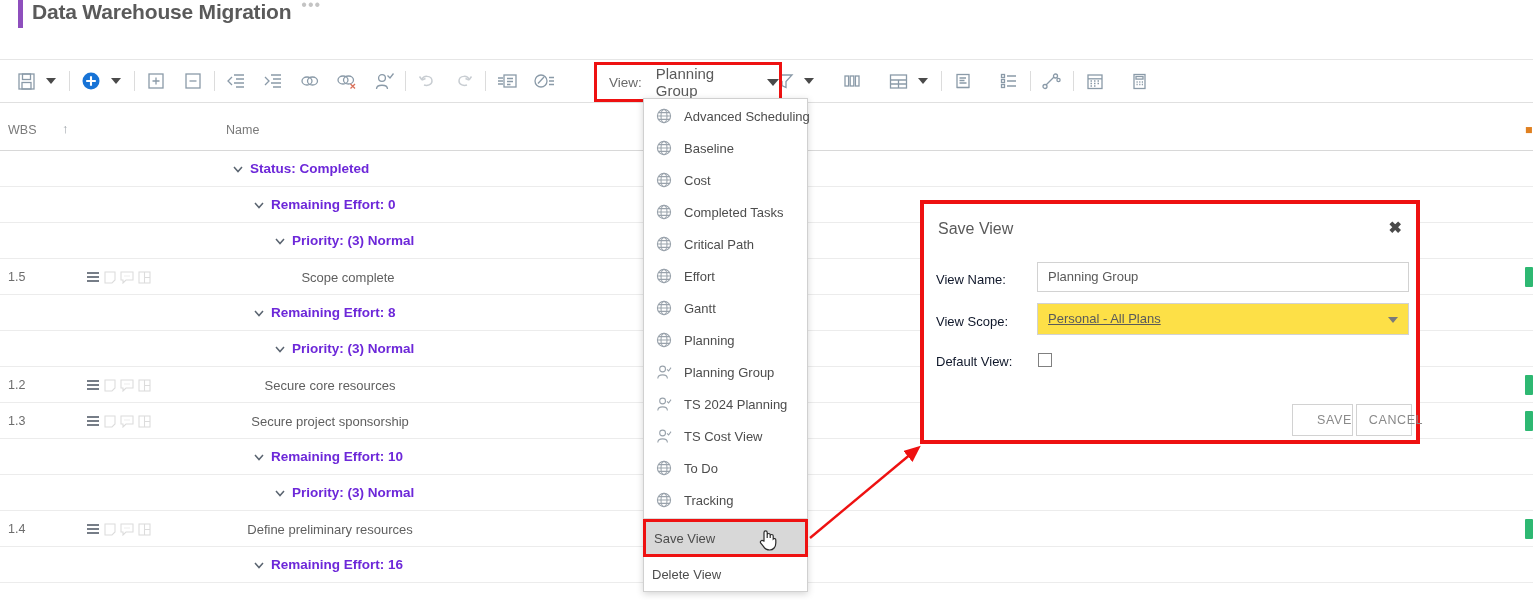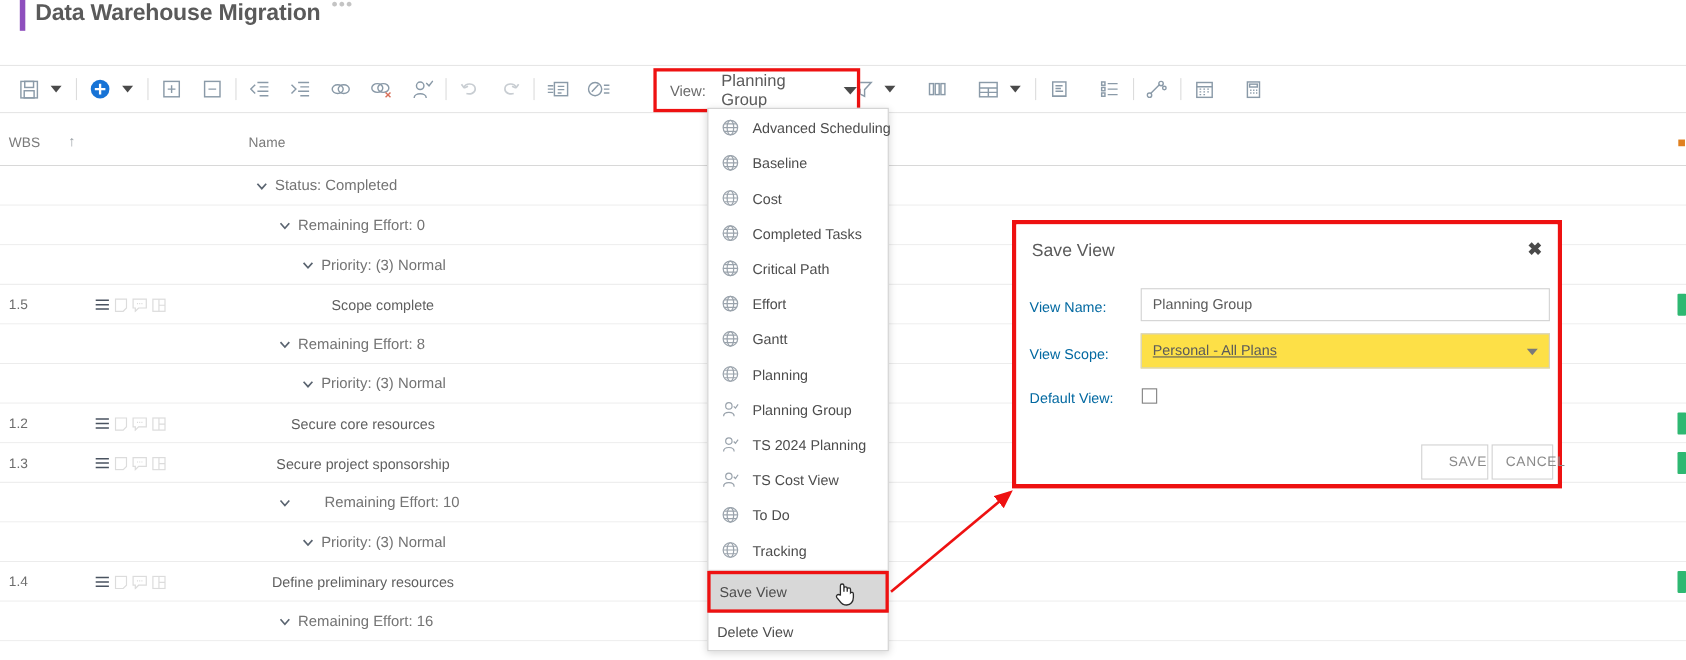--- a/index.html
+++ b/index.html
@@ -133,21 +133,21 @@
     border-bottom: 1px solid #ececec;
     background: #ffffff;
   }
   .row-group .chev {
     position: absolute; top: 12px;
     width: 12px; height: 12px;
   }
   .chev svg { width: 12px; height: 12px; }
   .grp-label {
     position: absolute; top: 10px;
-    font-size: 13.5px; font-weight: normal; color: #737373;
+    font-size: 13.5px; font-weight: bold; color: #6d28d9;
     white-space: nowrap;
   }
   .cell-wbs {
     position: absolute; left: 8px; top: 11px;
     font-size: 12.5px; color: #6d6d6d;
   }
   .icon-cluster {
     position: absolute; left: 86px; top: 11px;
     display: flex; align-items: center; gap: 4px;
   }
@@ -225,21 +225,21 @@
     font-size: 16px; color: #5a5a5a;
   }
   .dlg-close {
     position: absolute; right: 14px; top: 17px;
     font-size: 16px; color: #4a4a4a;
     font-weight: bold; line-height: 14px;
     cursor: pointer;
   }
   .dlg-row-label {
     position: absolute; left: 12px;
-    font-size: 13px; color: #0369a1; text-align: right;
+    font-size: 13px; color: #0f172a; text-align: right;
   }
   .dlg-input {
     position: absolute; left: 113px;
     width: 372px; height: 30px;
     border: 1px solid #d2d2d2;
     background: #ffffff;
     font-size: 13px; color: #5a5a5a;
     padding: 0 10px;
     line-height: 28px;
     font-family: "Liberation Sans", sans-serif;
@@ -624,21 +624,21 @@
         </span>
         <span class="cell-name" style="left: 330px; transform: translateX(-50%);">Secure project sponsorship</span>
         <span class="gantt-bar" style="background: rgb(46, 184, 114);"></span>
       </div>
       <div class="row row-group">
         <span class="chev" style="left: 253px;">
           <svg viewBox="0 0 12 12">
             <path d="M2 4 L6 8.5 L10 4" stroke="#5a6470" stroke-width="1.5" fill="none"></path>
           </svg>
         </span>
-        <span class="grp-label" style="left: 271px; margin-left: 24px;">Remaining Effort: 10</span>
+        <span class="grp-label" style="left: 271px;">Remaining Effort: 10</span>
       </div>
       <div class="row row-group">
         <span class="chev" style="left: 274px;">
           <svg viewBox="0 0 12 12">
             <path d="M2 4 L6 8.5 L10 4" stroke="#5a6470" stroke-width="1.5" fill="none"></path>
           </svg>
         </span>
         <span class="grp-label" style="left: 292px;">Priority: (3) Normal</span>
       </div>
       <div class="row">

